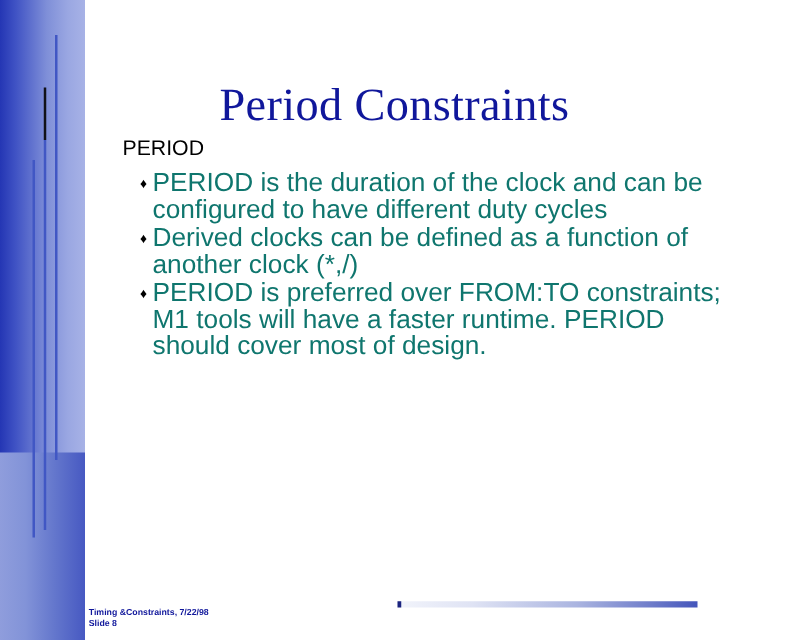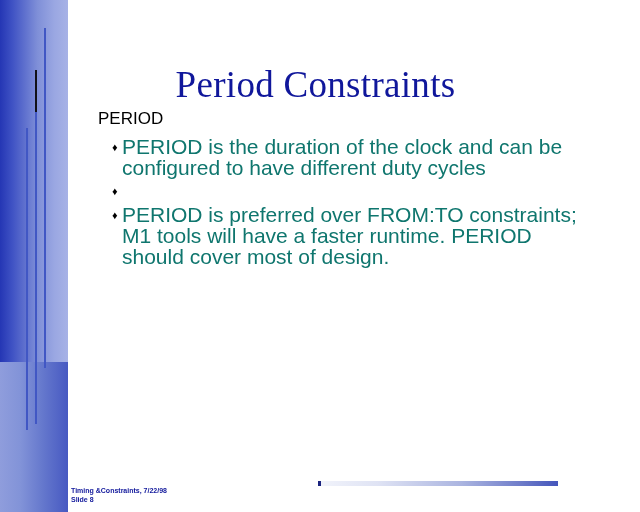--- a/index.html
+++ b/index.html
@@ -169,20 +169,21 @@
 
     <div id="level1">PERIOD</div>
 
     <div class="bullet-row">
       <span class="bullet-glyph">♦</span>
       <span class="bullet-text">PERIOD is the duration of the clock and can be configured to have different duty cycles</span>
     </div>
 
     <div class="bullet-row">
       <span class="bullet-glyph">♦</span>
+      <span class="bullet-text">Derived clocks can be defined as a function of another clock (*,/)</span>
     </div>
 
     <div class="bullet-row">
       <span class="bullet-glyph">♦</span>
       <span class="bullet-text">PERIOD is preferred over FROM:TO constraints; M1 tools will have a faster runtime. PERIOD should cover most of design.</span>
     </div>
 
   </div>
 
   <div id="footer">

